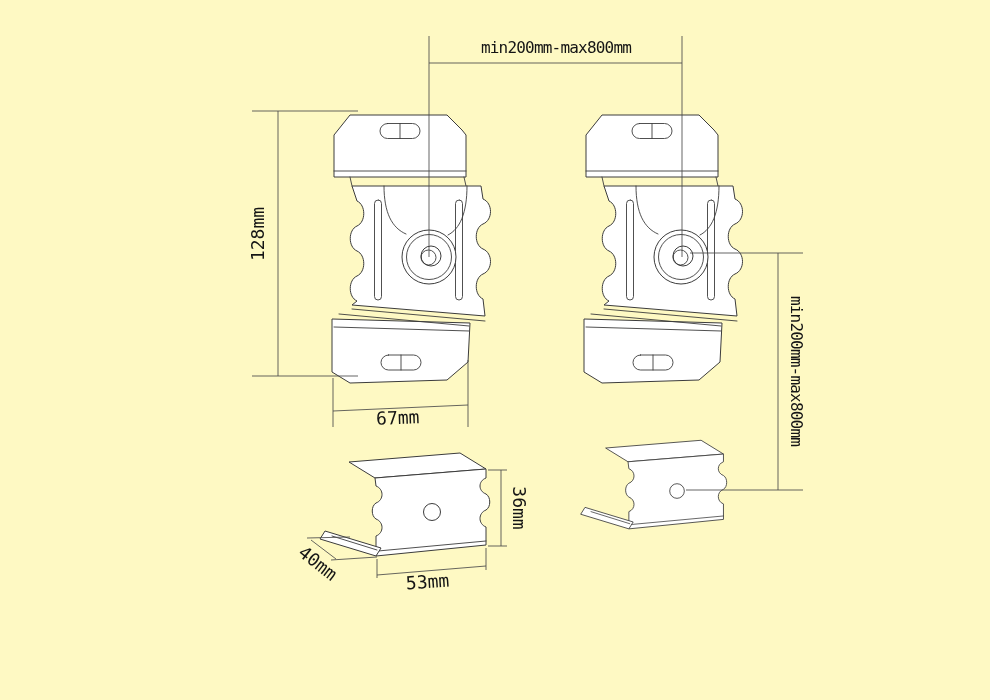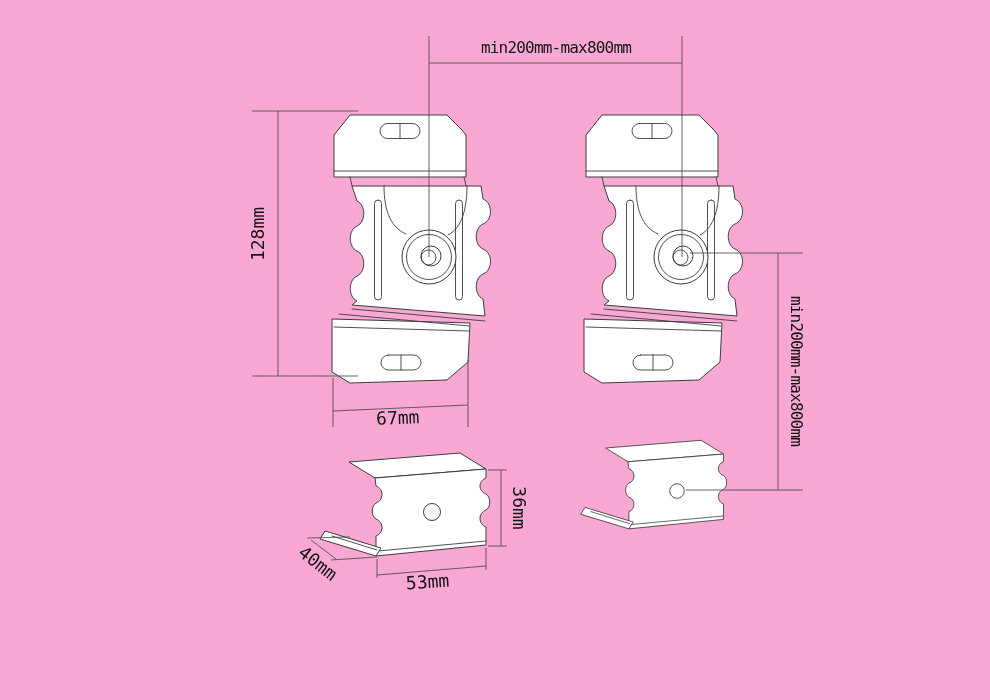--- a/index.html
+++ b/index.html
@@ -1,16 +1,16 @@
 <!DOCTYPE html>
 <html><head>
 <meta charset="utf-8">
 <style>
   html,body{margin:0;padding:0;background:#fff;}
-  .sheet{position:relative;width:990px;height:700px;background:#f9a8d4;overflow:hidden;}
+  .sheet{position:relative;width:990px;height:700px;background:#fef9c3;overflow:hidden;}
   svg{display:block;}
   .part{fill:#ffffff;stroke:#3c3c3c;stroke-width:1;stroke-linejoin:round;}
   .part-line{fill:none;stroke:#3c3c3c;stroke-width:0.9;stroke-linejoin:round;stroke-linecap:round;}
   .hole{fill:#ffffff;stroke:#3c3c3c;stroke-width:1;}
   .ring{fill:none;stroke:#3c3c3c;stroke-width:0.9;}
   .dim-line{fill:none;stroke:#4a4a4a;stroke-width:0.85;}
   .dim-text{font-family:"DejaVu Sans Mono","Liberation Mono",monospace;fill:#151515;}
   .dim-lg{font-size:18px;}
   .dim-sm{font-size:16px;letter-spacing:-0.8px;}
 </style>

